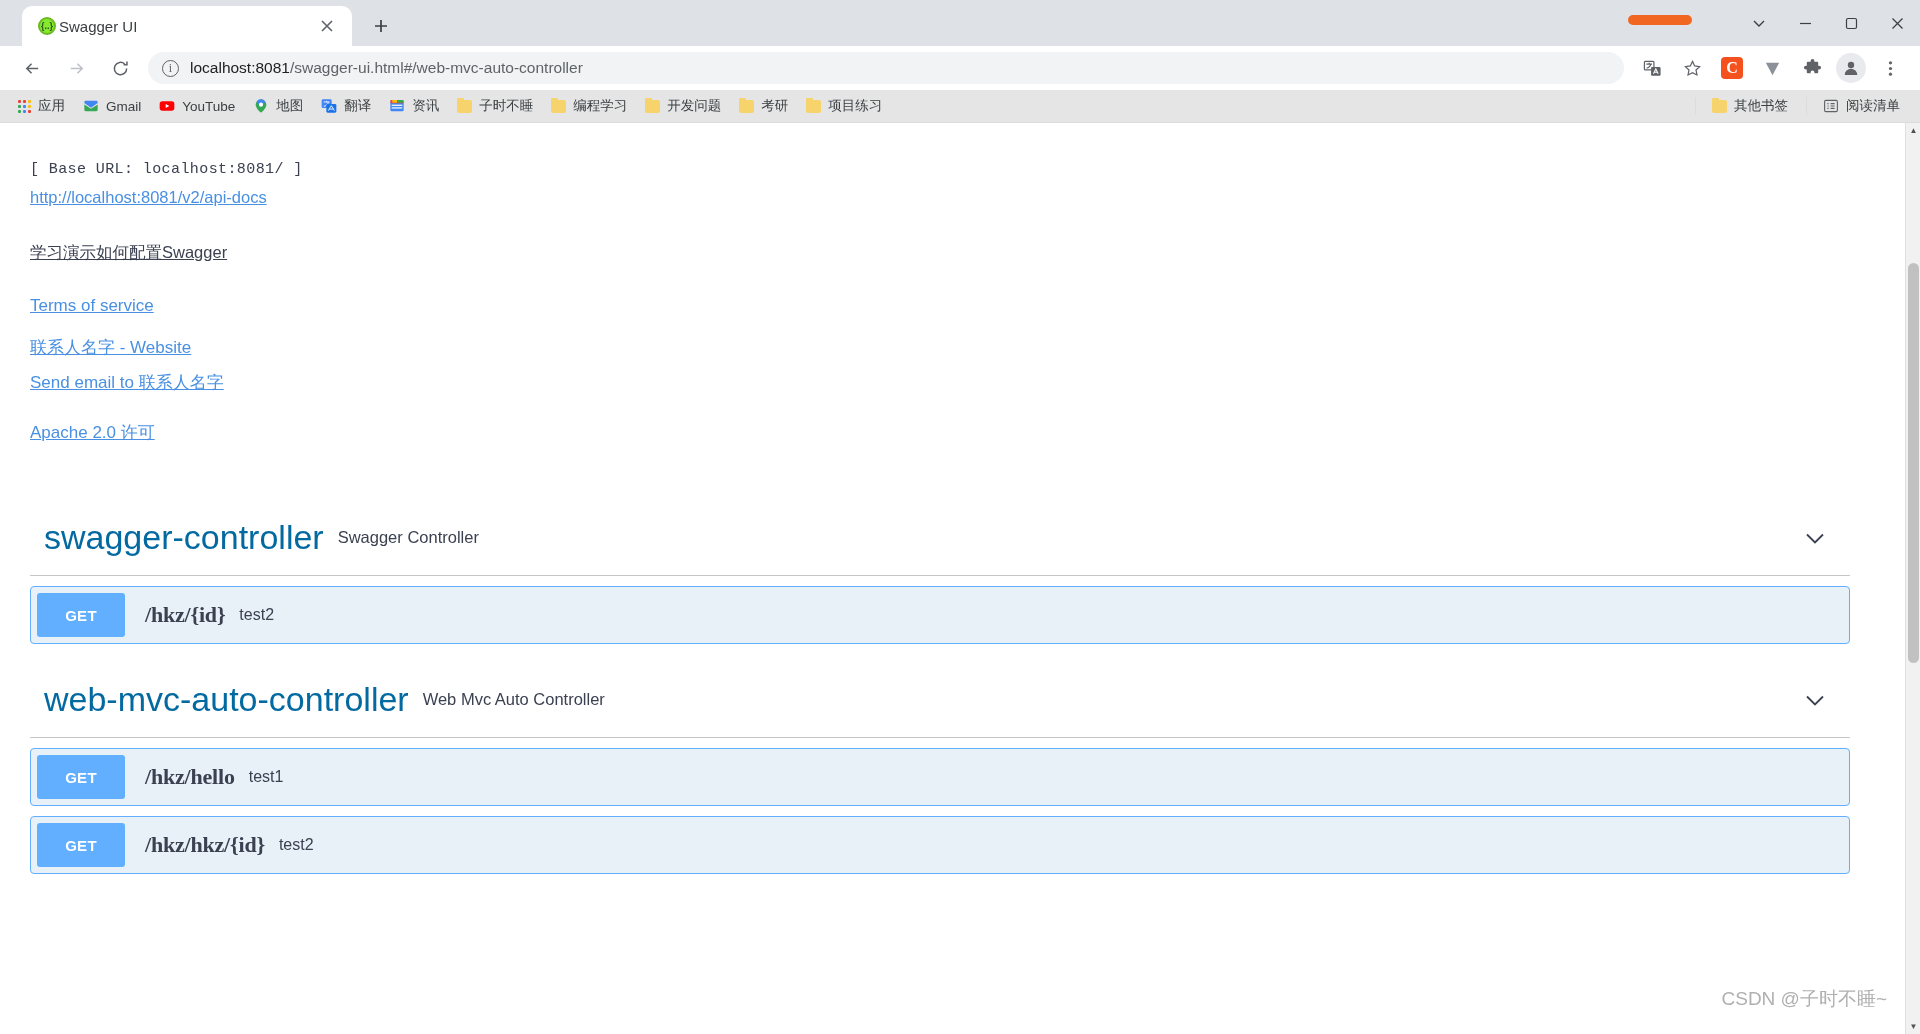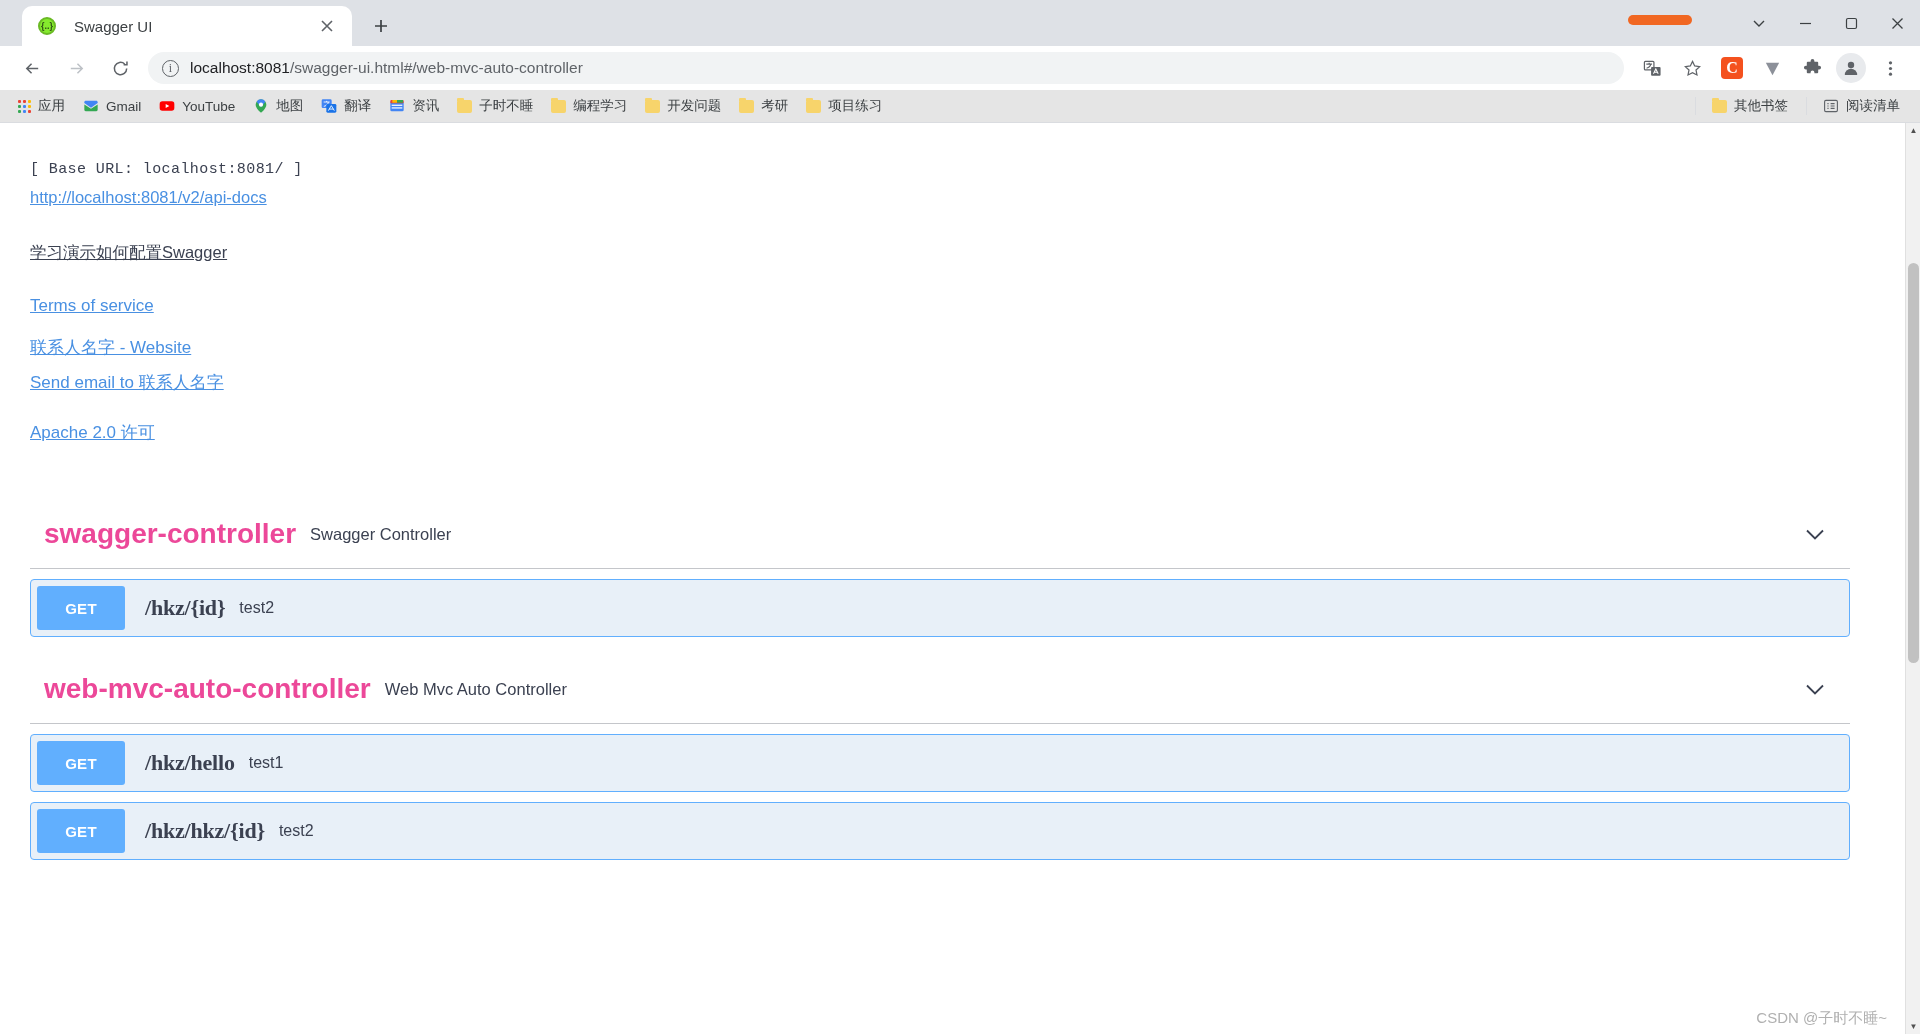--- a/index.html
+++ b/index.html
@@ -21,21 +21,21 @@
     border-radius: 10px 10px 0 0; display: flex; align-items: center;
     padding: 0 12px 0 16px; position: relative;
   }
   .tab-favicon {
     width: 18px; height: 18px; border-radius: 50%;
     background: #85ea2d; border: 2px solid #6aba24;
     display: flex; align-items: center; justify-content: center; flex: none;
   }
   .tab-favicon span { font-size: 9px; color: #2c4d14; line-height: 1; font-weight: bold; }
   .tab-title {
-    margin-left: 18px; font-size: 15px; color: #3c4043;
+    margin-left: 3px; font-size: 15px; color: #3c4043;
     white-space: nowrap; overflow: hidden; text-overflow: ellipsis; flex: 1;
   }
   .tab-close {
     width: 26px; height: 26px; border-radius: 50%; display: flex;
     align-items: center; justify-content: center; color: #5f6368; flex: none;
   }
   .tab-close svg { width: 12px; height: 12px; }
   .newtab {
     width: 34px; height: 34px; margin-left: 12px; margin-bottom: 3px;
     border-radius: 50%; display: flex; align-items: center; justify-content: center;
@@ -167,21 +167,21 @@
   .sw-links .grp2 { margin-top: 20px; }
   .sw-links .grp3 { margin-top: 27px; }
 
   .sw-sections { margin-top: 56px; }
   .sw-section-head {
     display: flex; align-items: center; padding: 18px 22px 18px 14px;
     border-bottom: 1px solid rgba(59,65,81,.3);
   }
   .sw-section-head.alt { border-bottom: 1px solid rgba(59,65,81,.3); }
   .sw-tag {
-    font-size: 28px; font-weight: bold; color: #ec4899;
+    font-size: 34px; font-weight: normal; color: #0369a1;
     font-family: "Liberation Sans", sans-serif;
   }
   .sw-tag-desc { font-size: 16.5px; color: #3b4151; margin-left: 14px; }
   .sw-chevron { margin-left: auto; color: #3b4151; display: flex; }
   .sw-chevron svg { width: 26px; height: 26px; }
 
   .sw-op {
     display: flex; align-items: center; margin: 0 0 10px 0;
     background: #e8f0f8; border: 1px solid #61affe; border-radius: 4px;
     padding: 6px; min-height: 58px;
@@ -193,21 +193,21 @@
     align-items: center; justify-content: center; flex: none;
     font-family: "Liberation Sans", sans-serif; letter-spacing: .3px;
   }
   .sw-path {
     font-family: Liberation Serif, serif; font-size: 22px; font-weight: bold;
     color: #3b4151; margin-left: 20px; letter-spacing: -0.2px;
   }
   .sw-summary { font-size: 16px; color: #3b4151; margin-left: 14px; }
 
   .watermark {
-    position: absolute; right: 18px; bottom: 6px; font-size: 15px; color: #b0b0b0;
+    position: absolute; right: 18px; bottom: 22px; font-size: 19px; color: #b0b0b0;
     font-family: "Liberation Sans", sans-serif;
   }
 </style>
 </head>
 <body>
 
 <div class="browser">
 
   <div class="tabstrip">
     <div class="tab">

